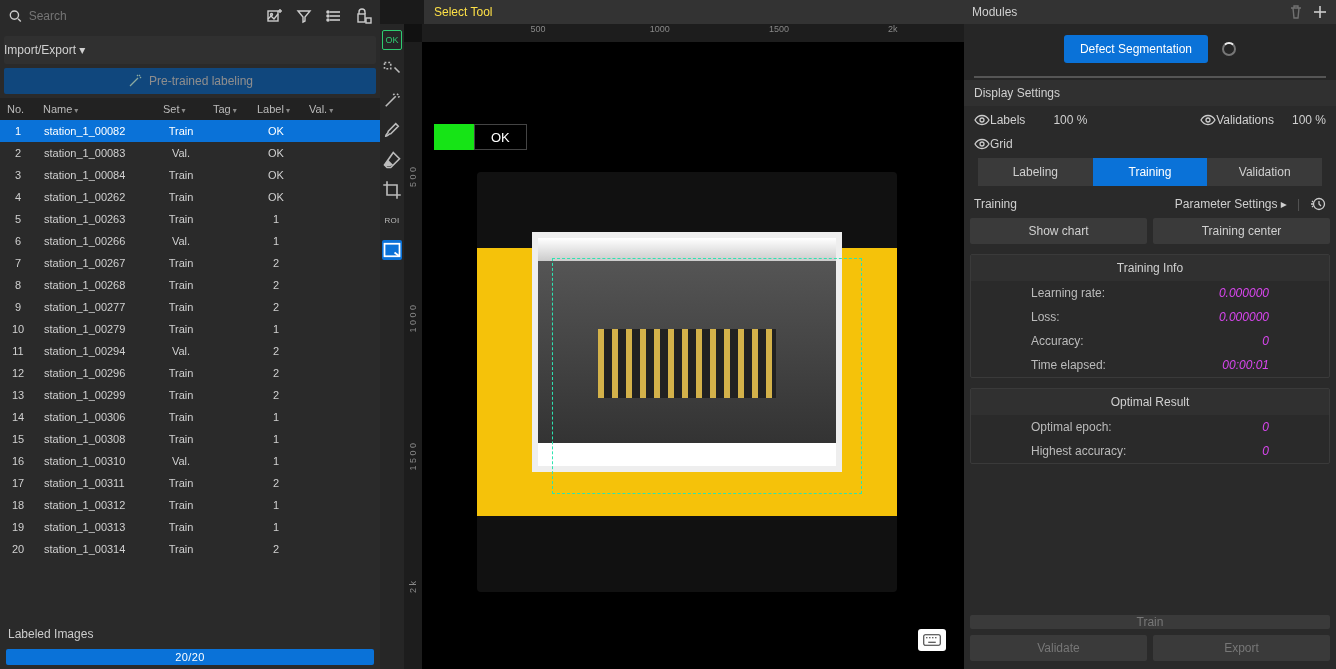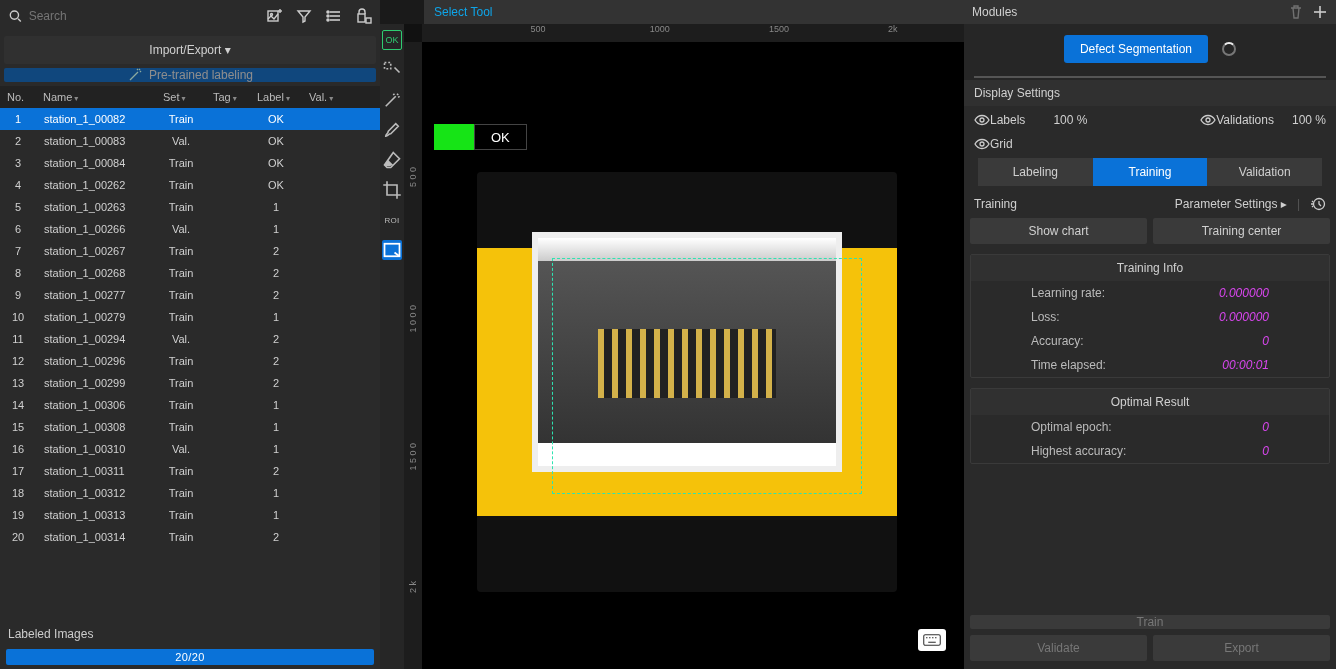--- a/index.html
+++ b/index.html
@@ -8,39 +8,39 @@
 .panel-mid  { flex: 1; background: #1a1a1a; display: flex; flex-direction: column; position: relative; }
 .panel-right{ width: 372px; background: #2a2a2a; display: flex; flex-direction: column; }
 
 
 .search-row { display: flex; align-items: center; height: 32px; padding: 0 8px; gap: 14px; }
 .search-box { flex: 1; display: flex; align-items: center; gap: 6px; color: #888; }
 .search-box input { background: transparent; border: none; outline: none; color: #d0d0d0; width: 100%; font-size: 12px; }
 .icon { display: inline-flex; width: 16px; height: 16px; align-items: center; justify-content: center; color: #ccc; }
 .icon svg { width: 100%; height: 100%; }
 .ico-btn { cursor: pointer; }
-.import-row { height: 28px; display: flex; align-items: center; justify-content: center; background: #303030; margin: 4px; border-radius: 2px; cursor: pointer; }
-.pretrained-row { height: 14px; display: flex; align-items: center; justify-content: center; background: #005bb5; opacity: .6; margin: 0 4px 4px; border-radius: 2px; cursor: pointer; gap:6px;}
+.import-row { height: 28px; display: flex; align-items: center; background: #303030; margin: 4px; border-radius: 2px; cursor: pointer; }
+.pretrained-row { height: 26px; display: flex; align-items: center; justify-content: center; background: #005bb5; opacity: .6; margin: 0 4px 4px; border-radius: 2px; cursor: pointer; gap:6px;}
 .pretrained-row .icon { color:#cfe; }
 .tbl { flex:1; overflow:auto; }
 .tbl-header, .tbl-row { display:grid; grid-template-columns: 36px 120px 50px 44px 52px 70px; height:22px; align-items:center; }
 .tbl-header { background:#222; font-size:11px; color:#bbb; }
 .tbl-header > div { padding:0 7px; }
 .tbl-row { font-size:11px; cursor:pointer; }
 .tbl-row.sel { background:#0a72d8; color:#fff; }
 .tbl-row > div { padding:0 4px; text-align:center; }
 .tbl-row > div:nth-child(1){ text-align:center; }
 .tbl-row > div:nth-child(2){ text-align:left; padding-left:8px;}
 .sort-arrow { font-size:8px; color:#888; margin-left:2px; }
 .labeled-row{ height:22px; padding:4px 8px; background:#2a2a2a; color:#ccc;}
 .progress-wrap{ padding:4px 6px; }
 .progress-bar{ height:16px; background:#0a72d8; border-radius:2px; display:flex; align-items:center; justify-content:center; font-size:11px; color:#fff; letter-spacing:.4px; }
 
 
-.title-bar{ height:24px; background:#333; display:flex; align-items:center; padding-left:10px; color:#0ea5e9; font-size:12px; }
+.title-bar{ height:24px; background:#333; display:flex; align-items:center; padding-left:10px; color:#fde047; font-size:12px; }
 .mid-title-wrap{ margin-left:44px; }
 .tool-col{ position:absolute; left:0; top:24px; bottom:0; width:24px; background:#262626; display:flex; flex-direction:column; align-items:center; padding-top:6px; gap:10px; }
 .tool-col .tool{ width:20px; height:20px; display:flex; align-items:center; justify-content:center; cursor:pointer; color:#bbb; border-radius:2px;}
 .tool.sel{ background:#0a72d8; color:#fff; }
 .tool.roi{ font-size:8px; letter-spacing:.2px; }
 .canvas-wrap{ position:absolute; left:24px; right:0; top:24px; bottom:0; background:#111; }
 .ruler-top{ position:absolute; left:18px; right:0; top:0; height:18px; background:#1d1d1d; }
 .ruler-top .tick{ position:absolute; top:0; font-size:9px; color:#888; }
 .ruler-left{ position:absolute; left:0; top:18px; bottom:0; width:18px; background:#1d1d1d; }
 .ruler-left .tick{ position:absolute; left:4px; font-size:9px; color:#888; writing-mode:vertical-rl; transform:rotate(180deg);}

